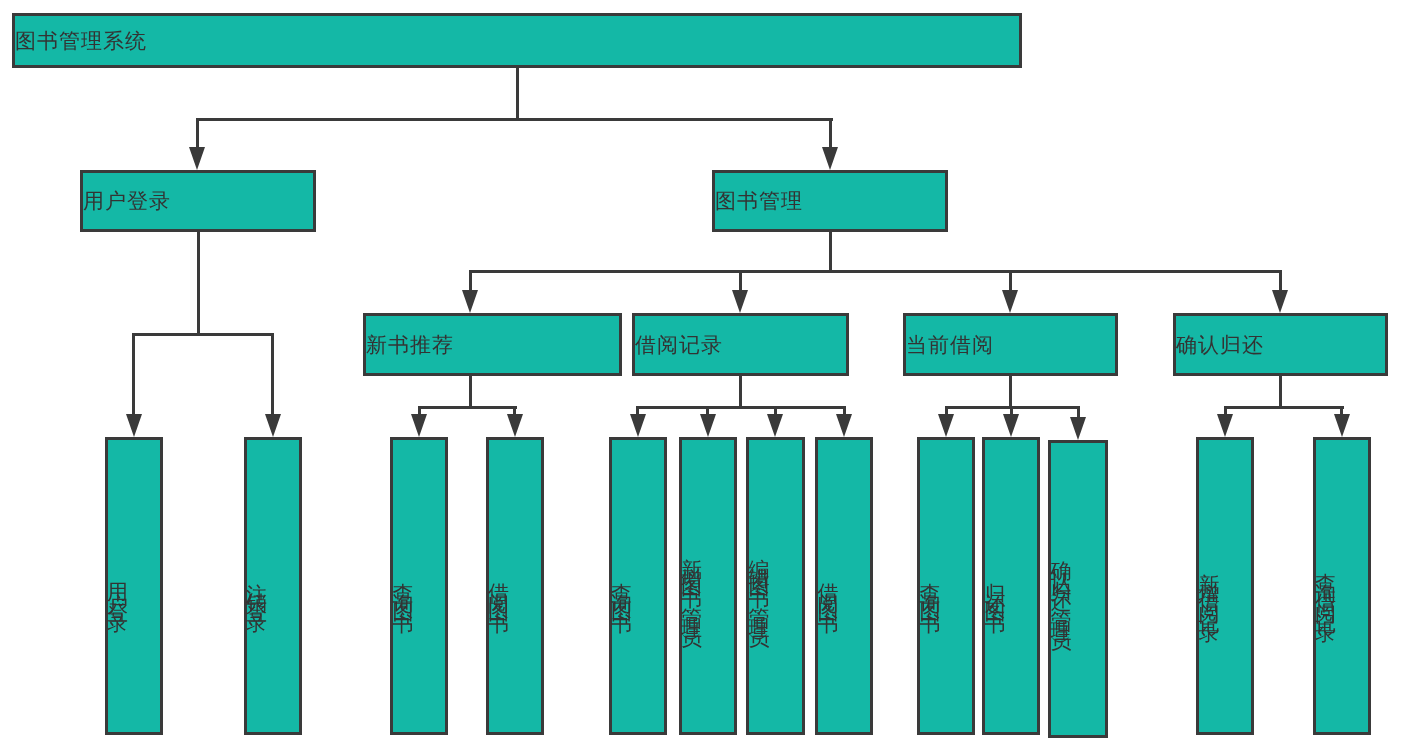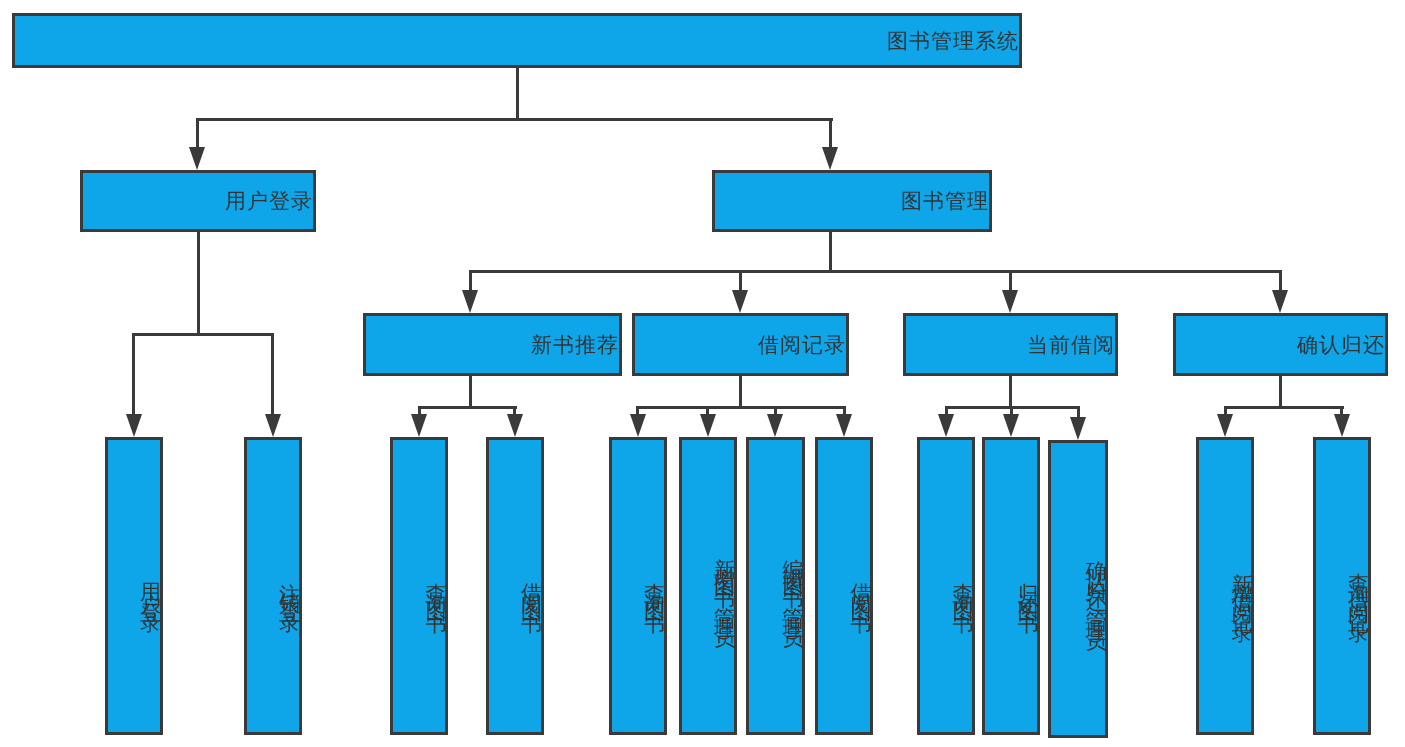--- a/index.html
+++ b/index.html
@@ -13,24 +13,23 @@
     position:relative;
     width:1405px;height:747px;
     background:#ffffff;
     overflow:hidden;
   }
   
   .box{
     position:absolute;
     box-sizing:border-box;
     border:3px solid var(--line);
-    background:#0ea5e9;
-    display:flex;align-items:center;justify-content:flex-end;
+    background:#14b8a6;
+    display:flex;align-items:center;justify-content:flex-start;
     color:var(--txt);
-    font-family:Liberation Mono, monospace;
   }
   .hbox{font-size:21px;letter-spacing:1px;}
   .vbox .label{
     writing-mode:vertical-rl;
     text-orientation:mixed;
     font-size:21px;
     letter-spacing:10px;
     line-height:1;
     white-space:nowrap;
   }
@@ -67,21 +66,21 @@
   <div class="vl" style="left:515.5px;top:68px;height:51px;"></div>
   <div class="hl" style="left:195.5px;top:118px;width:637px;"></div>
   <div class="vl" style="left:195.5px;top:118px;height:31px;"></div>
   <div class="ah" style="left:189px;top:147px;"></div>
   <div class="vl" style="left:828.5px;top:118px;height:31px;"></div>
   <div class="ah" style="left:822px;top:147px;"></div>
 
   <div class="box hbox" style="left:80px;top:170px;width:236px;height:62px;">
     <span>用户登录</span>
   </div>
-  <div class="box hbox" style="left:712px;top:170px;width:280px;height:62px;">
+  <div class="box hbox" style="left:712px;top:170px;width:236px;height:62px;">
     <span>图书管理</span>
   </div>
 
   <div class="vl" style="left:196.5px;top:232px;height:104px;"></div>
   <div class="hl" style="left:132px;top:333px;width:142px;"></div>
   <div class="vl" style="left:132px;top:333px;height:81px;"></div>
   <div class="ah" style="left:125.5px;top:414px;"></div>
   <div class="vl" style="left:271px;top:333px;height:81px;"></div>
   <div class="ah" style="left:264.5px;top:414px;"></div>
 
@@ -95,21 +94,21 @@
   <div class="ah" style="left:1002px;top:290px;"></div>
   <div class="vl" style="left:1278.5px;top:270px;height:21px;"></div>
   <div class="ah" style="left:1272px;top:290px;"></div>
 
   <div class="box hbox" style="left:363px;top:313px;width:259px;height:63px;">
     <span>新书推荐</span>
   </div>
   <div class="box hbox" style="left:632px;top:313px;width:217px;height:63px;">
     <span>借阅记录</span>
   </div>
-  <div class="box hbox" style="left:903px;top:313px;width:215px;height:63px;padding-left:34px;">
+  <div class="box hbox" style="left:903px;top:313px;width:215px;height:63px;">
     <span>当前借阅</span>
   </div>
   <div class="box hbox" style="left:1173px;top:313px;width:215px;height:63px;">
     <span>确认归还</span>
   </div>
 
   <div class="vl" style="left:468.5px;top:376px;height:33px;"></div>
   <div class="hl" style="left:417.5px;top:406px;width:99px;"></div>
   <div class="vl" style="left:417.5px;top:406px;height:10px;"></div>
   <div class="ah" style="left:411px;top:414px;"></div>

